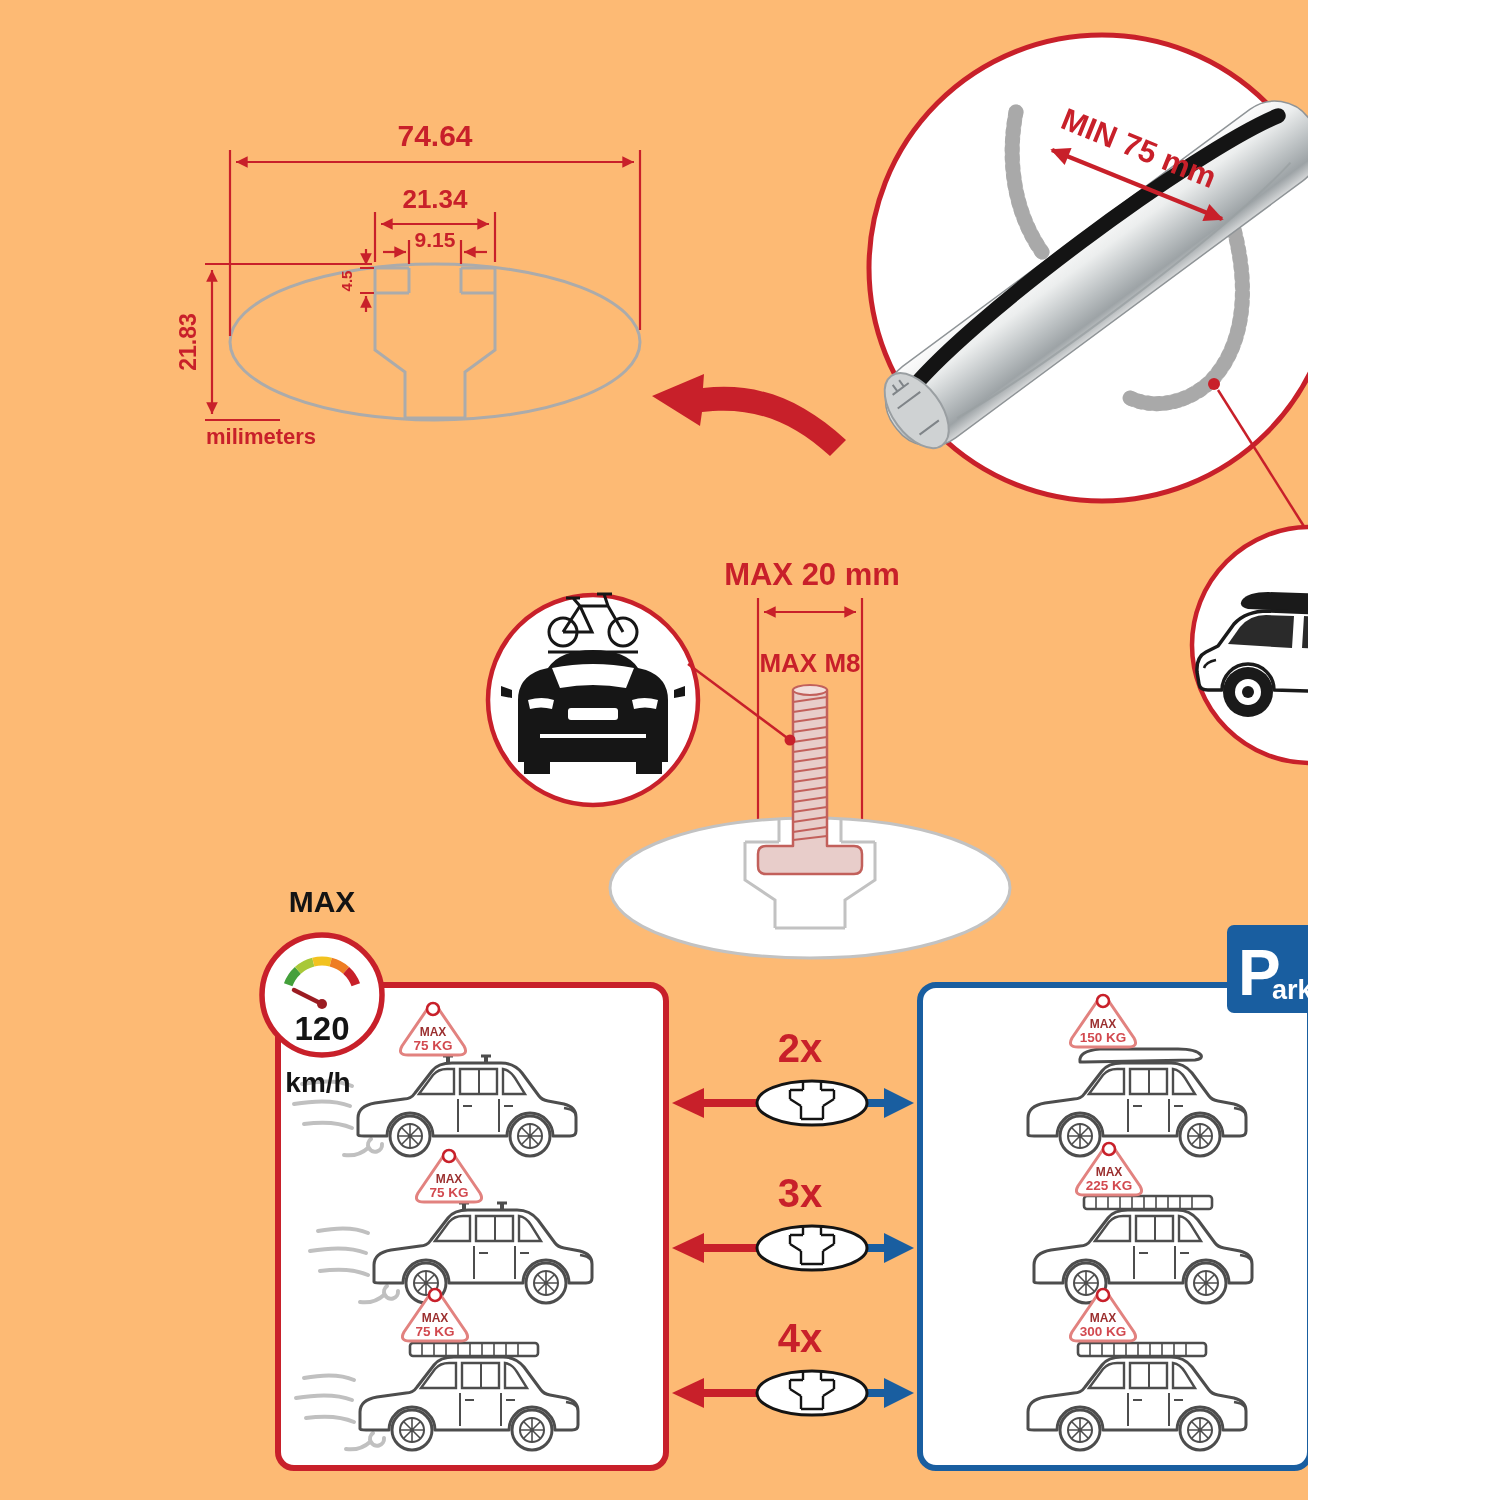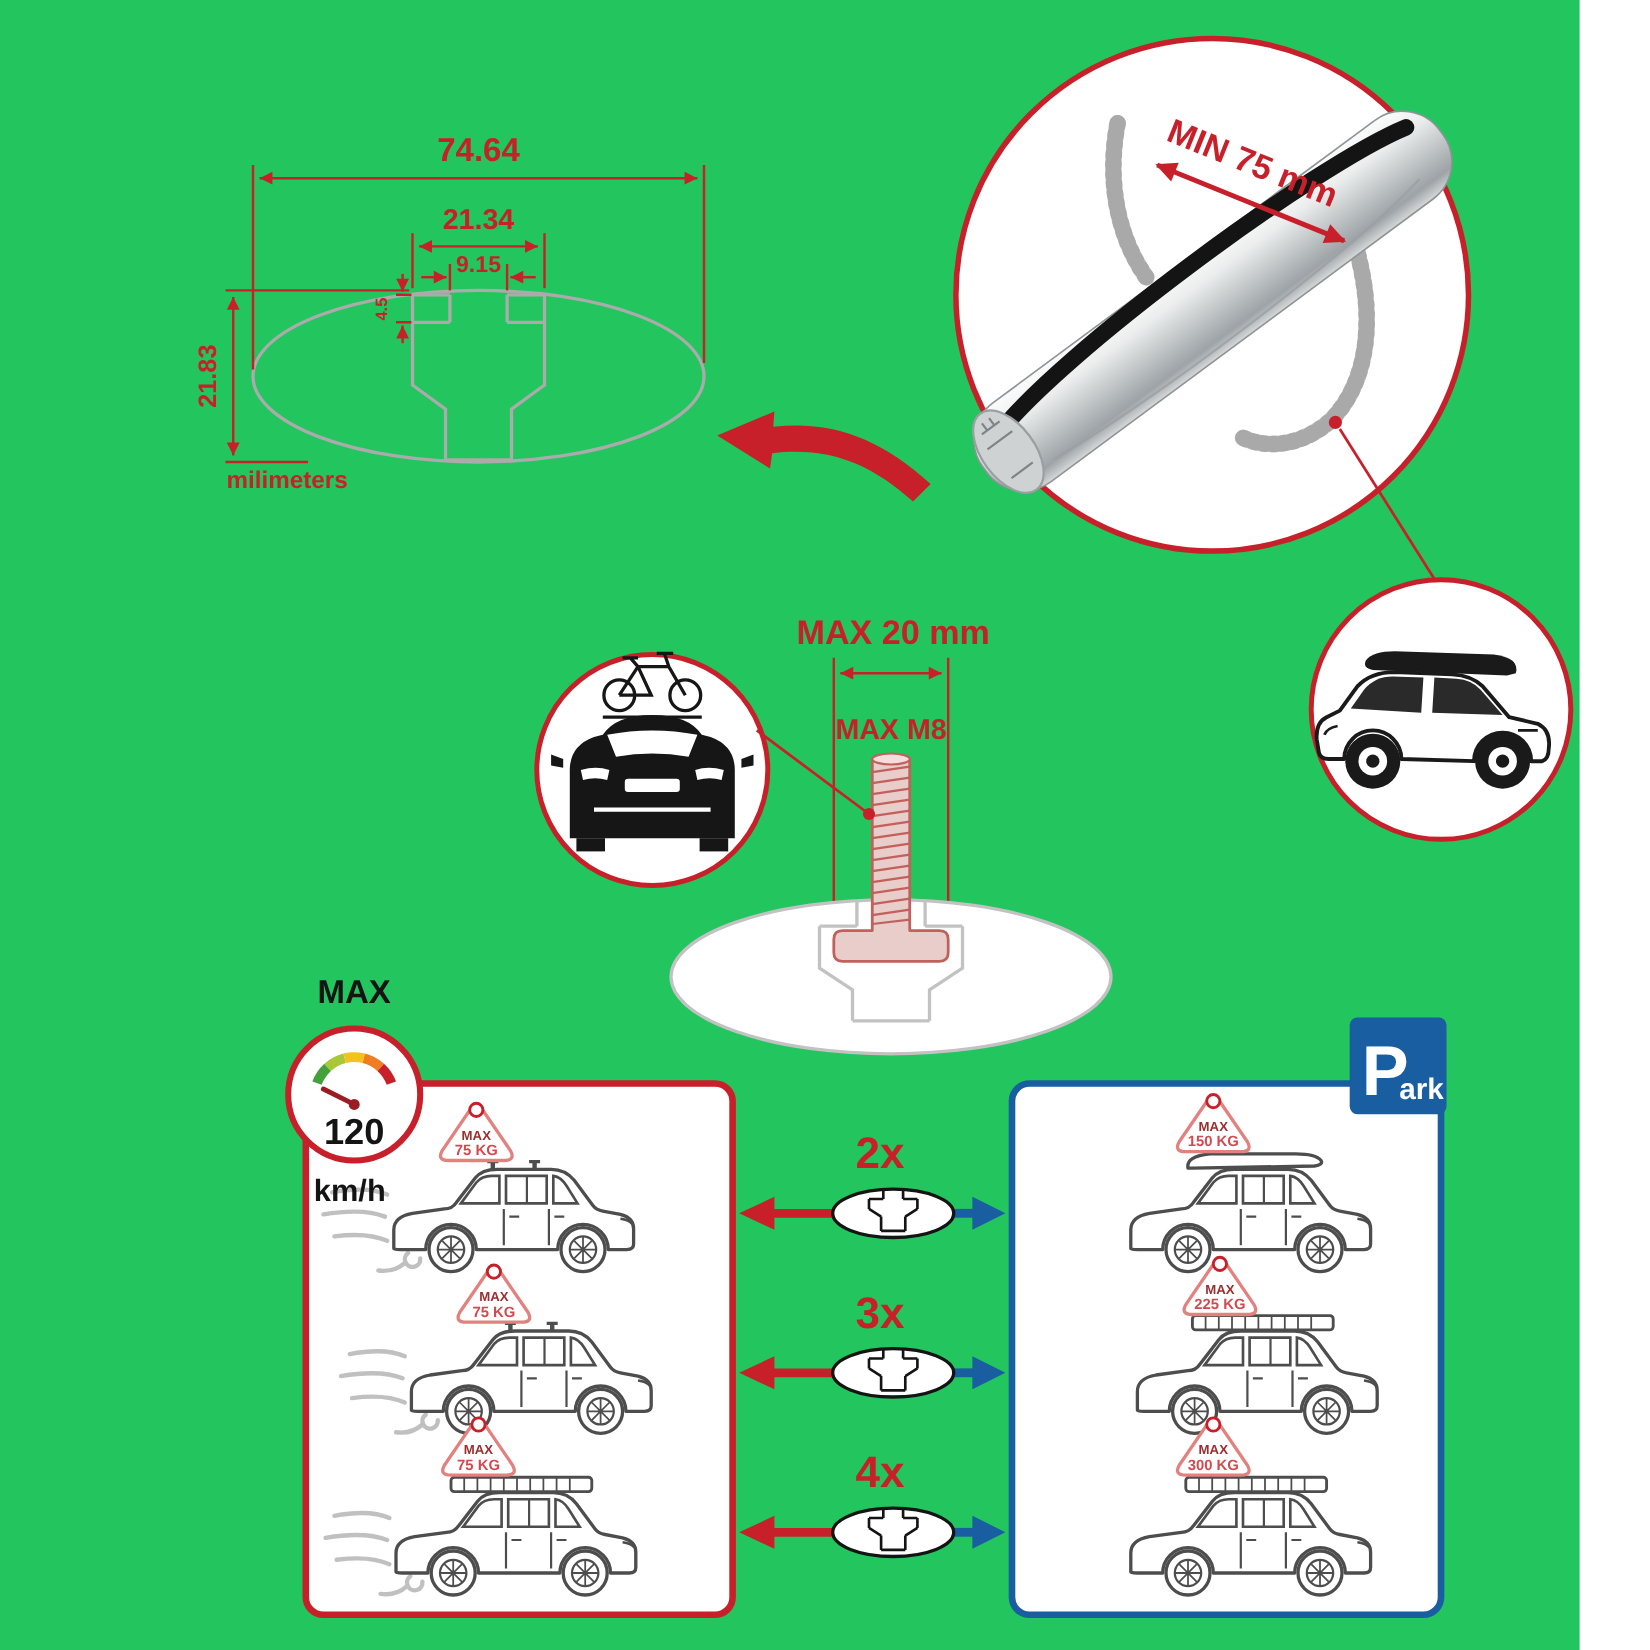--- a/index.html
+++ b/index.html
@@ -1,16 +1,16 @@
 <!DOCTYPE html>
 <html><head>
 <meta charset="utf-8">
 <style>
   html,body{margin:0;padding:0;background:#ffffff;}
-  .stage{position:relative;width:1436px;height:1500px;background:#22c55e;overflow:hidden;}
+  .stage{position:relative;width:1308px;height:1500px;background:#fdba74;overflow:hidden;}
   svg{display:block;}
   text{font-family:"Liberation Sans","DejaVu Sans",sans-serif;}
   .red-t{fill:#c8202a;font-weight:700;}
   .dim-t{fill:#c8202a;font-weight:600;}
   .blk-t{fill:#141414;}
   .ext{stroke:#c8202a;stroke-width:2.2;fill:none;}
   .dimline{stroke:#c8202a;stroke-width:2.2;fill:none;}
   .grayline{stroke:#ababab;stroke-width:3;fill:none;}
 </style>
 </head>

